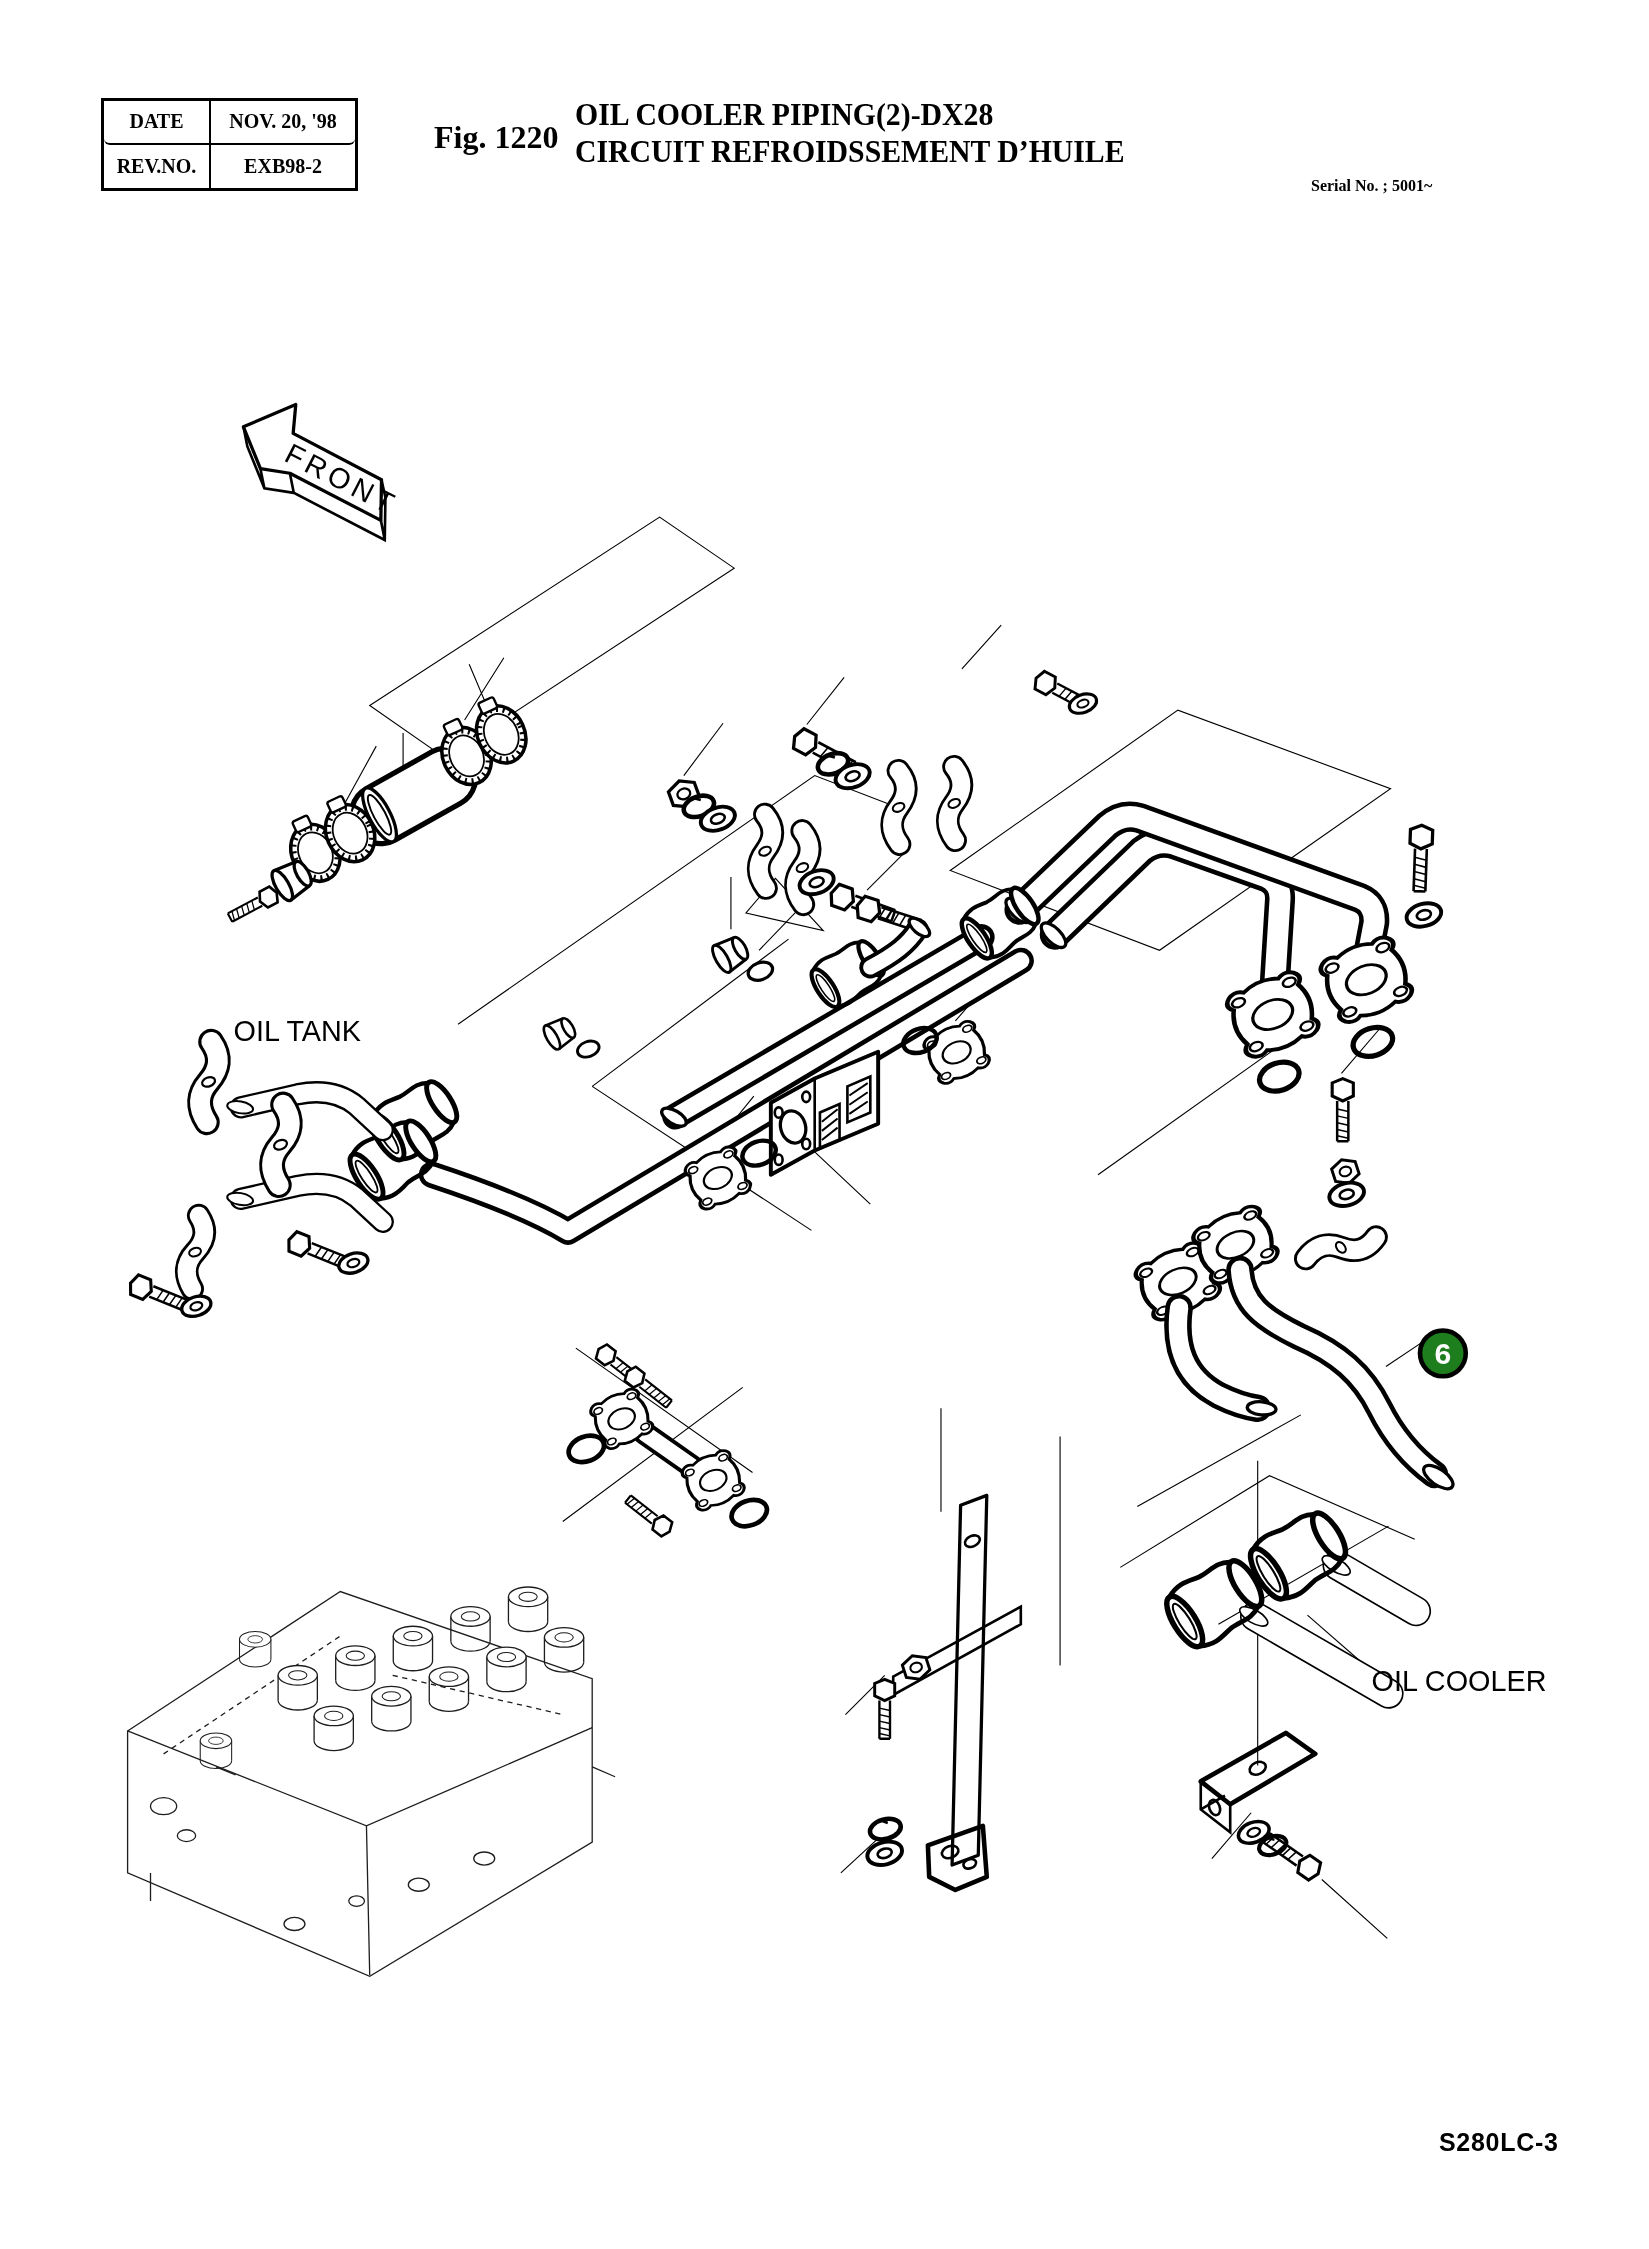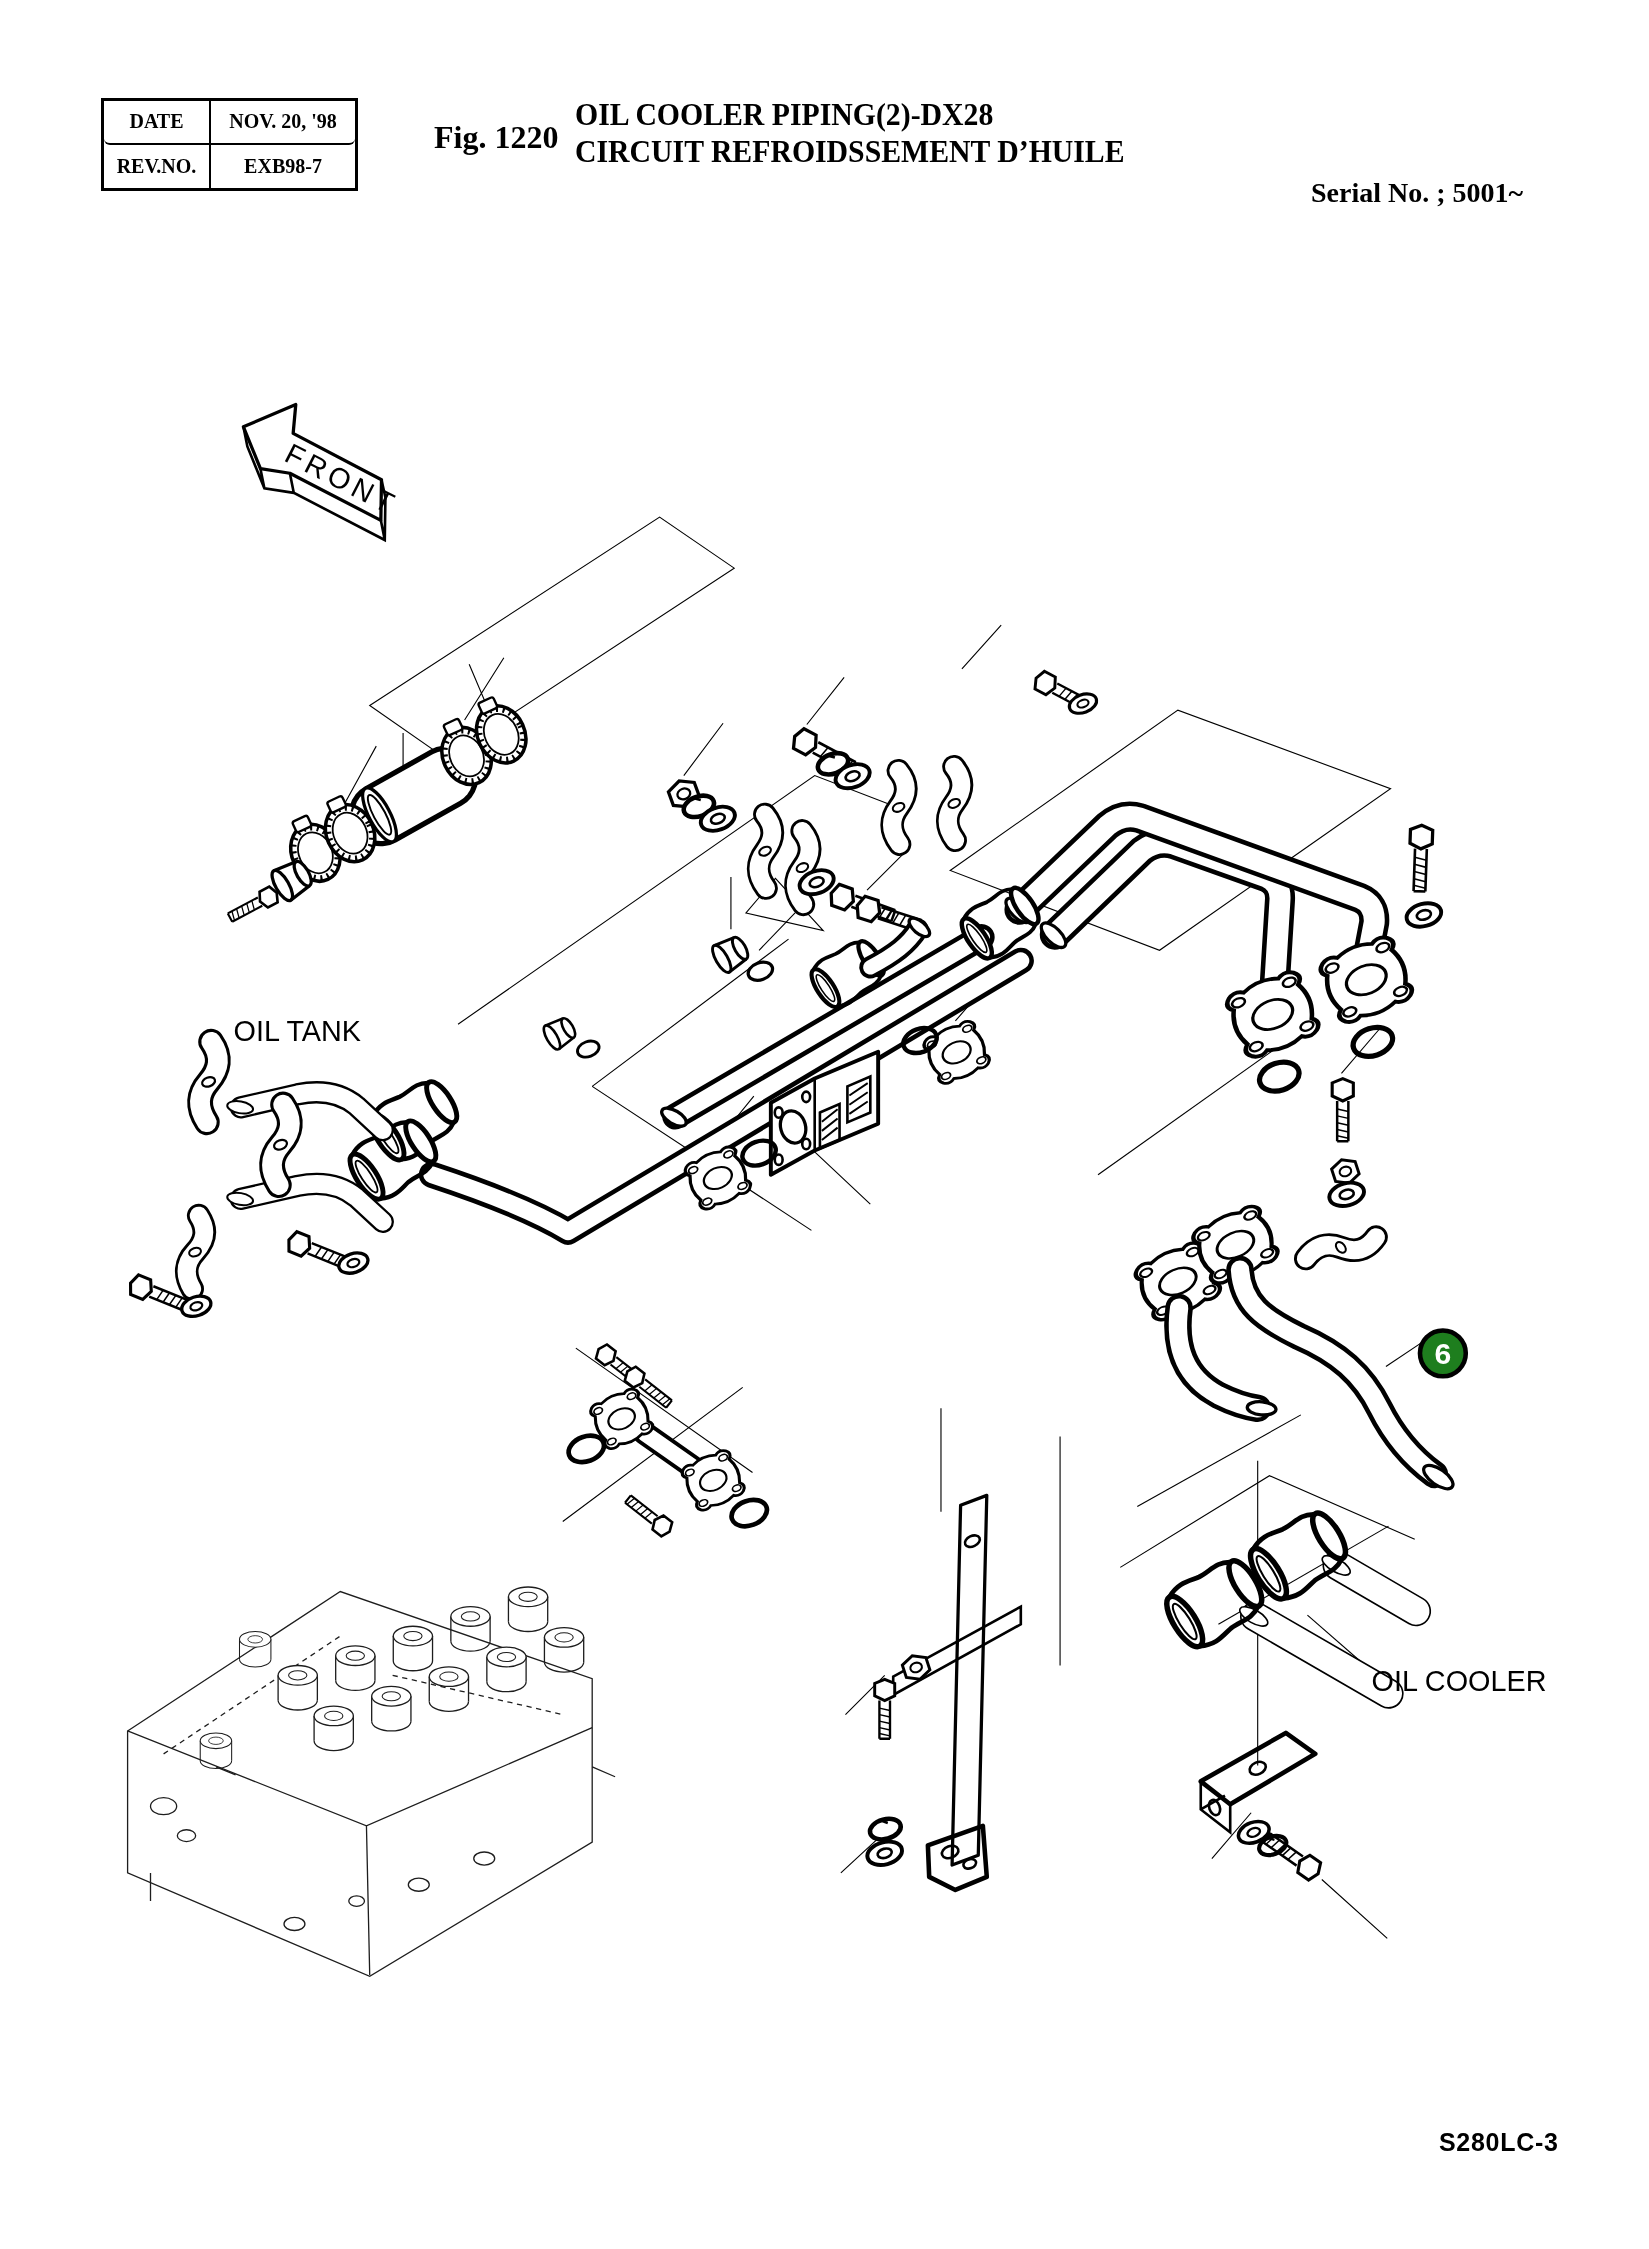--- a/index.html
+++ b/index.html
@@ -9,21 +9,21 @@
   
   #titleblock{left:101px;top:98px;width:257px;height:93px;border:3.3px solid #000;box-sizing:border-box;}
   .tb-row{display:flex;height:50%;box-sizing:border-box;border-radius:6px;}
   .tb-row.first{border-bottom:2.6px solid #000;}
   .tb-cell{display:flex;align-items:center;justify-content:center;font-weight:bold;font-size:20px;box-sizing:border-box;}
   .tb-label{width:107px;border-right:2.6px solid #000;}
   .tb-value{flex:1;}
   #figlabel{left:434px;top:119px;font-size:32px;font-weight:bold;}
   #title1{left:575px;top:97px;font-size:31px;font-weight:bold;transform:scaleX(.96);transform-origin:left top;white-space:nowrap;}
   #title2{left:575px;top:134px;font-size:31px;font-weight:bold;transform:scaleX(.96);transform-origin:left top;white-space:nowrap;}
-  #serial{left:1311px;top:177px;font-size:28px;font-weight:bold;white-space:nowrap;}
+  #serial{left:1311px;top:177px;font-size:16px;font-weight:bold;white-space:nowrap;}
   #model{left:1439px;top:2128px;font-size:25px;font-weight:bold;font-family:"Liberation Sans",sans-serif;letter-spacing:0.7px;}
   svg text{font-family:"Liberation Sans",sans-serif;}
   .lbl{font-size:44px;fill:#000;}
   .callout-num{font-size:46px;fill:#ffffff;font-weight:bold;text-anchor:middle;}
   .front-txt{font-size:44px;letter-spacing:7px;fill:#000;}
   .lead{stroke:#000;stroke-width:1.7;fill:none;}
   .thin{stroke:#111;stroke-width:2;fill:none;}
   .b4{stroke:#000;stroke-width:4;fill:none;}
   .b5{stroke:#000;stroke-width:5;fill:#fff;}
   .b6{stroke:#000;stroke-width:6;fill:#fff;}
@@ -34,21 +34,21 @@
 </head>
 <body>
 
 <div class="abs" id="titleblock">
   <div class="tb-row first">
     <div class="tb-cell tb-label">DATE</div>
     <div class="tb-cell tb-value">NOV. 20, '98</div>
   </div>
   <div class="tb-row">
     <div class="tb-cell tb-label">REV.NO.</div>
-    <div class="tb-cell tb-value">EXB98-7</div>
+    <div class="tb-cell tb-value">EXB98-2</div>
   </div>
 </div>
 <div class="abs" id="figlabel">Fig. 1220</div>
 <div class="abs" id="title1">OIL COOLER PIPING(2)-DX28</div>
 <div class="abs" id="title2">CIRCUIT REFROIDSSEMENT D’HUILE</div>
 <div class="abs" id="serial">Serial No. ; 5001~</div>
 <div class="abs" id="model">S280LC-3</div>
 
 <svg class="abs" style="left:0;top:0" width="1649" height="2250" viewBox="0 0 2520 3438">
 <defs>

